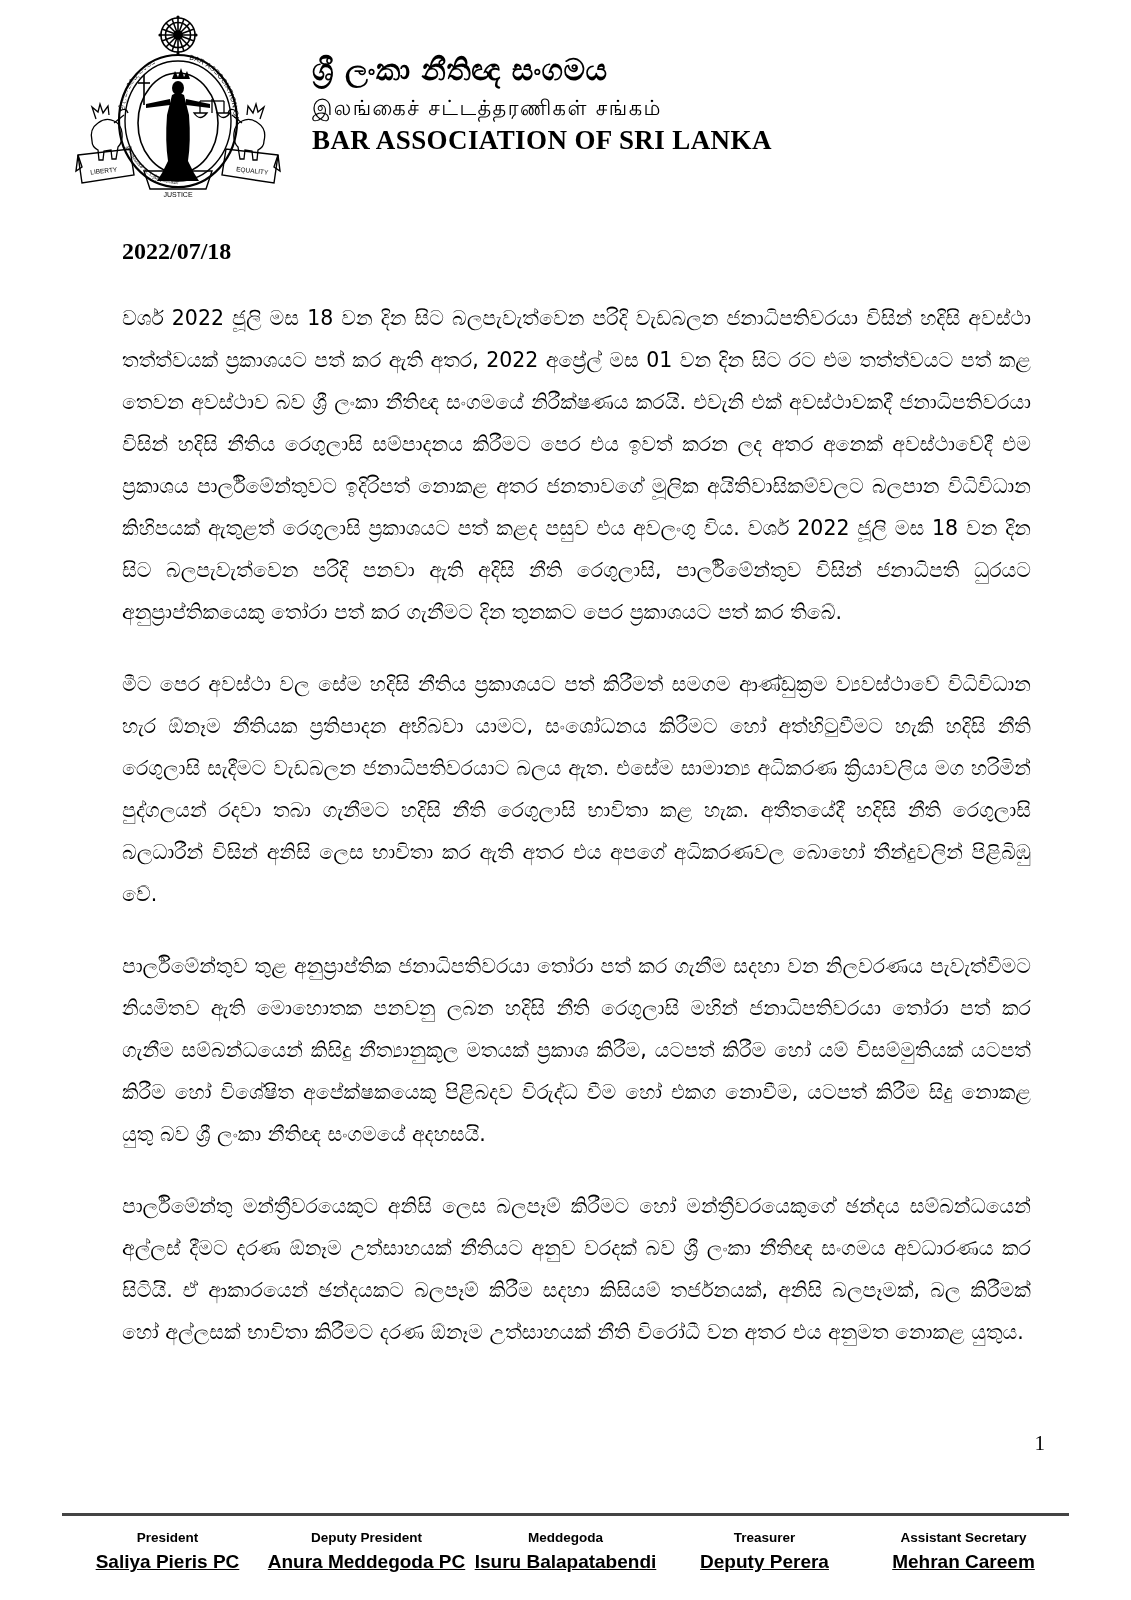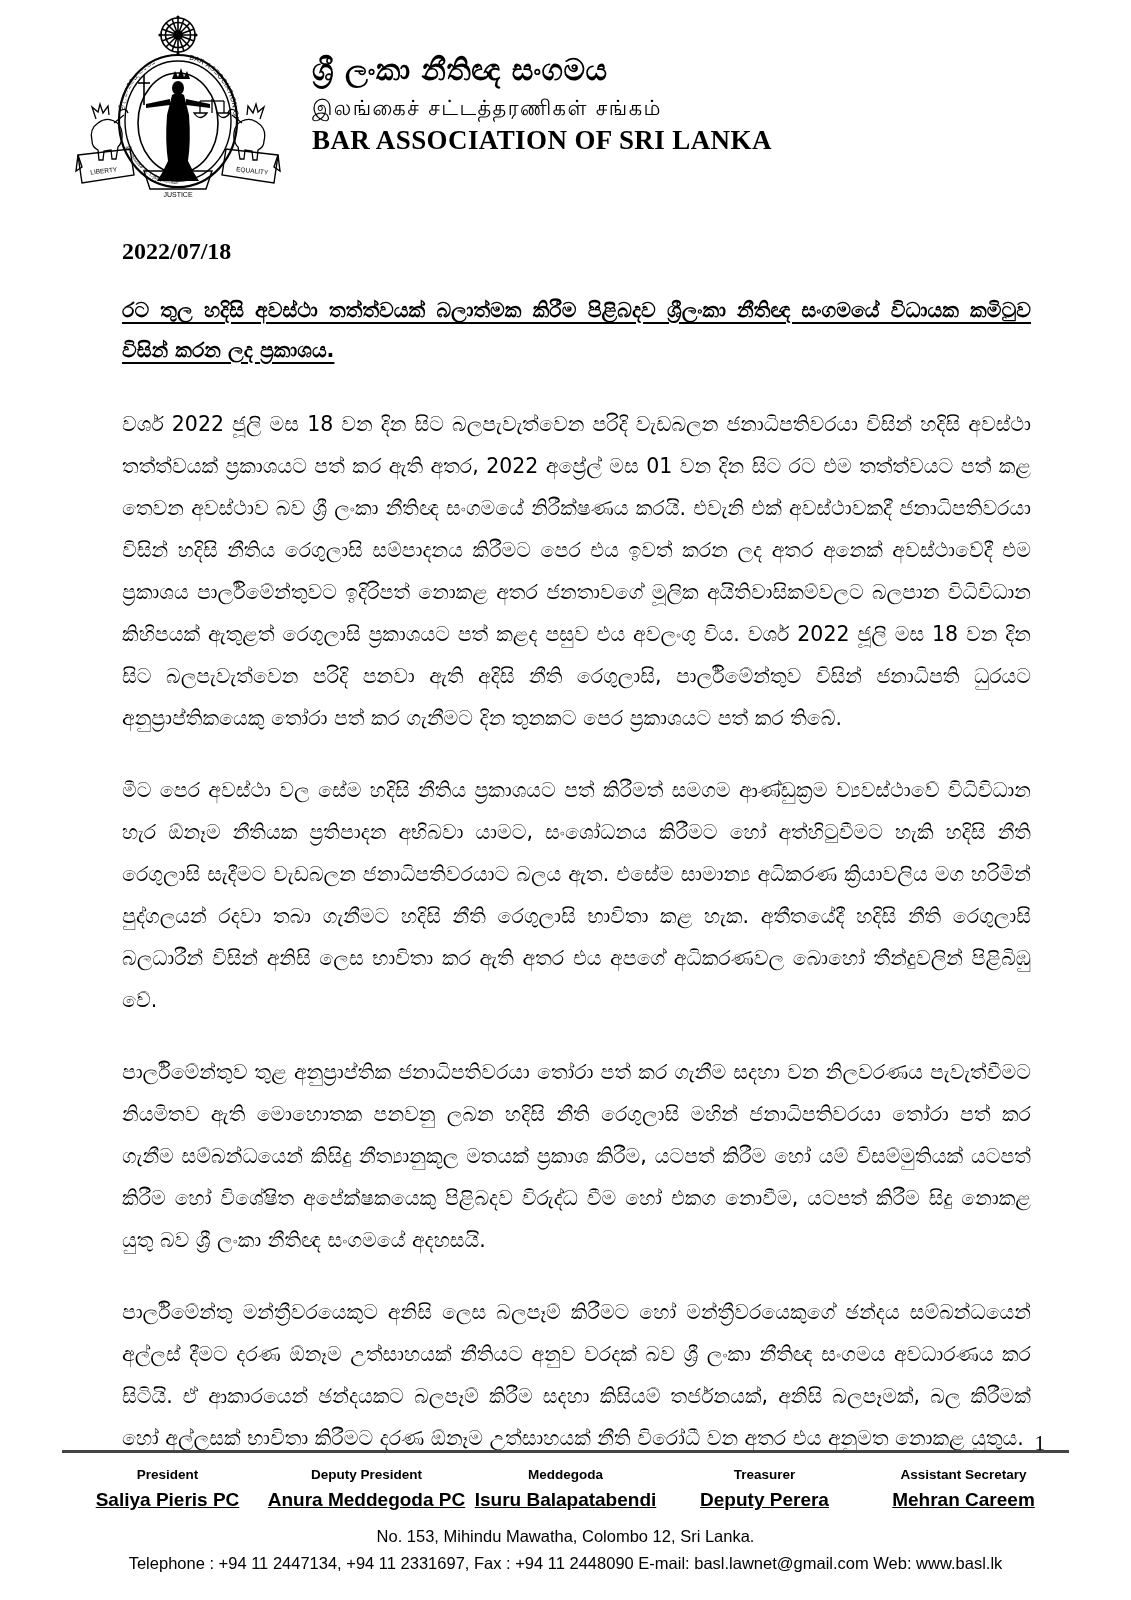--- a/index.html
+++ b/index.html
@@ -267,21 +267,20 @@
       <div class="org-sinhala">ශ්‍රී ලංකා නීතිඥ සංගමය</div>
       <div class="org-tamil">இலங்கைச் சட்டத்தரணிகள் சங்கம்</div>
       <div class="org-english">BAR ASSOCIATION OF SRI LANKA</div>
     </div>
   </div>
 
   <div class="content">
 
     <div class="doc-date">2022/07/18</div>
 
-    <div class="doc-title">රට තුල හදිසි අවස්ථා  තත්ත්වයක්  බලාත්මක කිරීම පිළිබදව ශ්‍රීලංකා නීතිඥ සංගමයේ විධායක කමිටුව විසින් කරන ලද ප්‍රකාශය.</div>
 
     <p class="para">වර්ශ 2022 ජූලි මස 18 වන දින සිට බලපැවැත්වෙන පරිදි වැඩබලන ජනාධිපතිවරයා විසින් හදිසි අවස්ථා තත්ත්වයක් ප්‍රකාශයට පත් කර ඇති අතර, 2022 අප්‍රේල් මස 01 වන දින සිට රට එම තත්ත්වයට පත් කළ තෙවන අවස්ථාව බව ශ්‍රී ලංකා නීතිඥ සංගමයේ නිරීක්ෂණය කරයි. එවැනි එක් අවස්ථාවකදී ජනාධිපතිවරයා විසින් හදිසි නීතිය රෙගුලාසි සම්පාදනය කිරීමට පෙර එය ඉවත් කරන ලද අතර අනෙක් අවස්ථාවේදී එම ප්‍රකාශය පාර්ලිමේන්තුවට ඉදිරිපත් නොකළ අතර ජනතාවගේ මූලික අයිතිවාසිකම්වලට බලපාන විධිවිධාන කිහිපයක් ඇතුළත් රෙගුලාසි ප්‍රකාශයට පත් කළද පසුව එය අවලංගු විය. වර්ශ 2022 ජූලි මස 18 වන දින සිට බලපැවැත්වෙන පරිදි පනවා ඇති අදිසි නීති රෙගුලාසි, පාර්ලිමේන්තුව විසින් ජනාධිපති ධුරයට අනුප්‍රාප්තිකයෙකු තෝරා පත් කර ගැනීමට දින තුනකට පෙර ප්‍රකාශයට පත් කර තිබේ.</p>
     <p class="para">මීට පෙර අවස්ථා වල සේම හදිසි නීතිය ප්‍රකාශයට පත් කිරීමත් සමගම ආණ්ඩුක්‍රම ව්‍යවස්ථාවේ විධිවිධාන හැර ඕනෑම නීතියක ප්‍රතිපාදන අභිබවා යාමට, සංශෝධනය කිරීමට හෝ අත්හිටුවීමට හැකි හදිසි නීති රෙගුලාසි සැදීමට වැඩබලන ජනාධිපතිවරයාට බලය ඇත. එසේම සාමාන්‍ය අධිකරණ ක්‍රියාවලිය මග හරිමින් පුද්ගලයන් රදවා තබා ගැනීමට හදිසි නීති රෙගුලාසි භාවිතා කළ හැක. අතීතයේදී හදිසි නීති රෙගුලාසි බලධාරීන් විසින් අනිසි ලෙස භාවිතා කර ඇති අතර එය අපගේ අධිකරණවල බොහෝ තීන්දුවලින් පිළිබිඹු වේ.</p>
     <p class="para">පාර්ලිමේන්තුව තුළ අනුප්‍රාප්තික ජනාධිපතිවරයා තෝරා පත් කර ගැනීම සදහා වන නිලවරණය පැවැත්වීමට නියමිතව ඇති මොහොතක පනවනු ලබන හදිසි නීති රෙගුලාසි මහින් ජනාධිපතිවරයා තෝරා පත් කර ගැනීම සම්බන්ධයෙන් කිසිදු නීත්‍යානුකූල මතයක් ප්‍රකාශ කිරීම, යටපත් කිරීම හෝ යම් විසම්මුතියක් යටපත් කිරීම හෝ විශේෂිත අපේක්ෂකයෙකු පිළිබදව විරුද්ධ වීම හෝ එකග නොවීම, යටපත් කිරීම සිදු නොකළ යුතු බව ශ්‍රී ලංකා නීතිඥ සංගමයේ අදහසයි.</p>
     <p class="para">පාර්ලිමේන්තු මන්ත්‍රීවරයෙකුට අනිසි ලෙස බලපෑම් කිරීමට හෝ මන්ත්‍රීවරයෙකුගේ ඡන්දය සම්බන්ධයෙන් අල්ලස් දීමට දරණ ඕනෑම උත්සාහයක් නීතියට අනුව වරදක් බව ශ්‍රී ලංකා නීතිඥ සංගමය අවධාරණය කර සිටියි. ඒ ආකාරයෙන් ඡන්දයකට බලපෑම් කිරීම සදහා කිසියම් තර්ජනයක්, අනිසි බලපෑමක්, බල කිරීමක් හෝ අල්ලසක් භාවිතා කිරීමට දරණ ඕනෑම උත්සාහයක් නීති විරෝධී වන අතර එය අනුමත නොකළ යුතුය.</p>
   </div>
 
   <div class="page-number">1</div>
 
   <div class="footer">
@@ -303,19 +302,15 @@
       <div class="officer">
         <div class="officer-role">Treasurer</div>
         <div class="officer-name">Deputy Perera</div>
       </div>
       <div class="officer">
         <div class="officer-role">Assistant Secretary</div>
         <div class="officer-name">Mehran Careem</div>
       </div>
     </div>
 
-    <div class="contact">
-      <div class="contact-line">No. 153, Mihindu Mawatha, Colombo 12, Sri Lanka.</div>
-      <div class="contact-line">Telephone : +94 11 2447134, +94 11 2331697, Fax : +94 11 2448090 E-mail: basl.lawnet@gmail.com  Web: www.basl.lk</div>
-    </div>
   </div>
 
 </div>
 
 </body></html>

